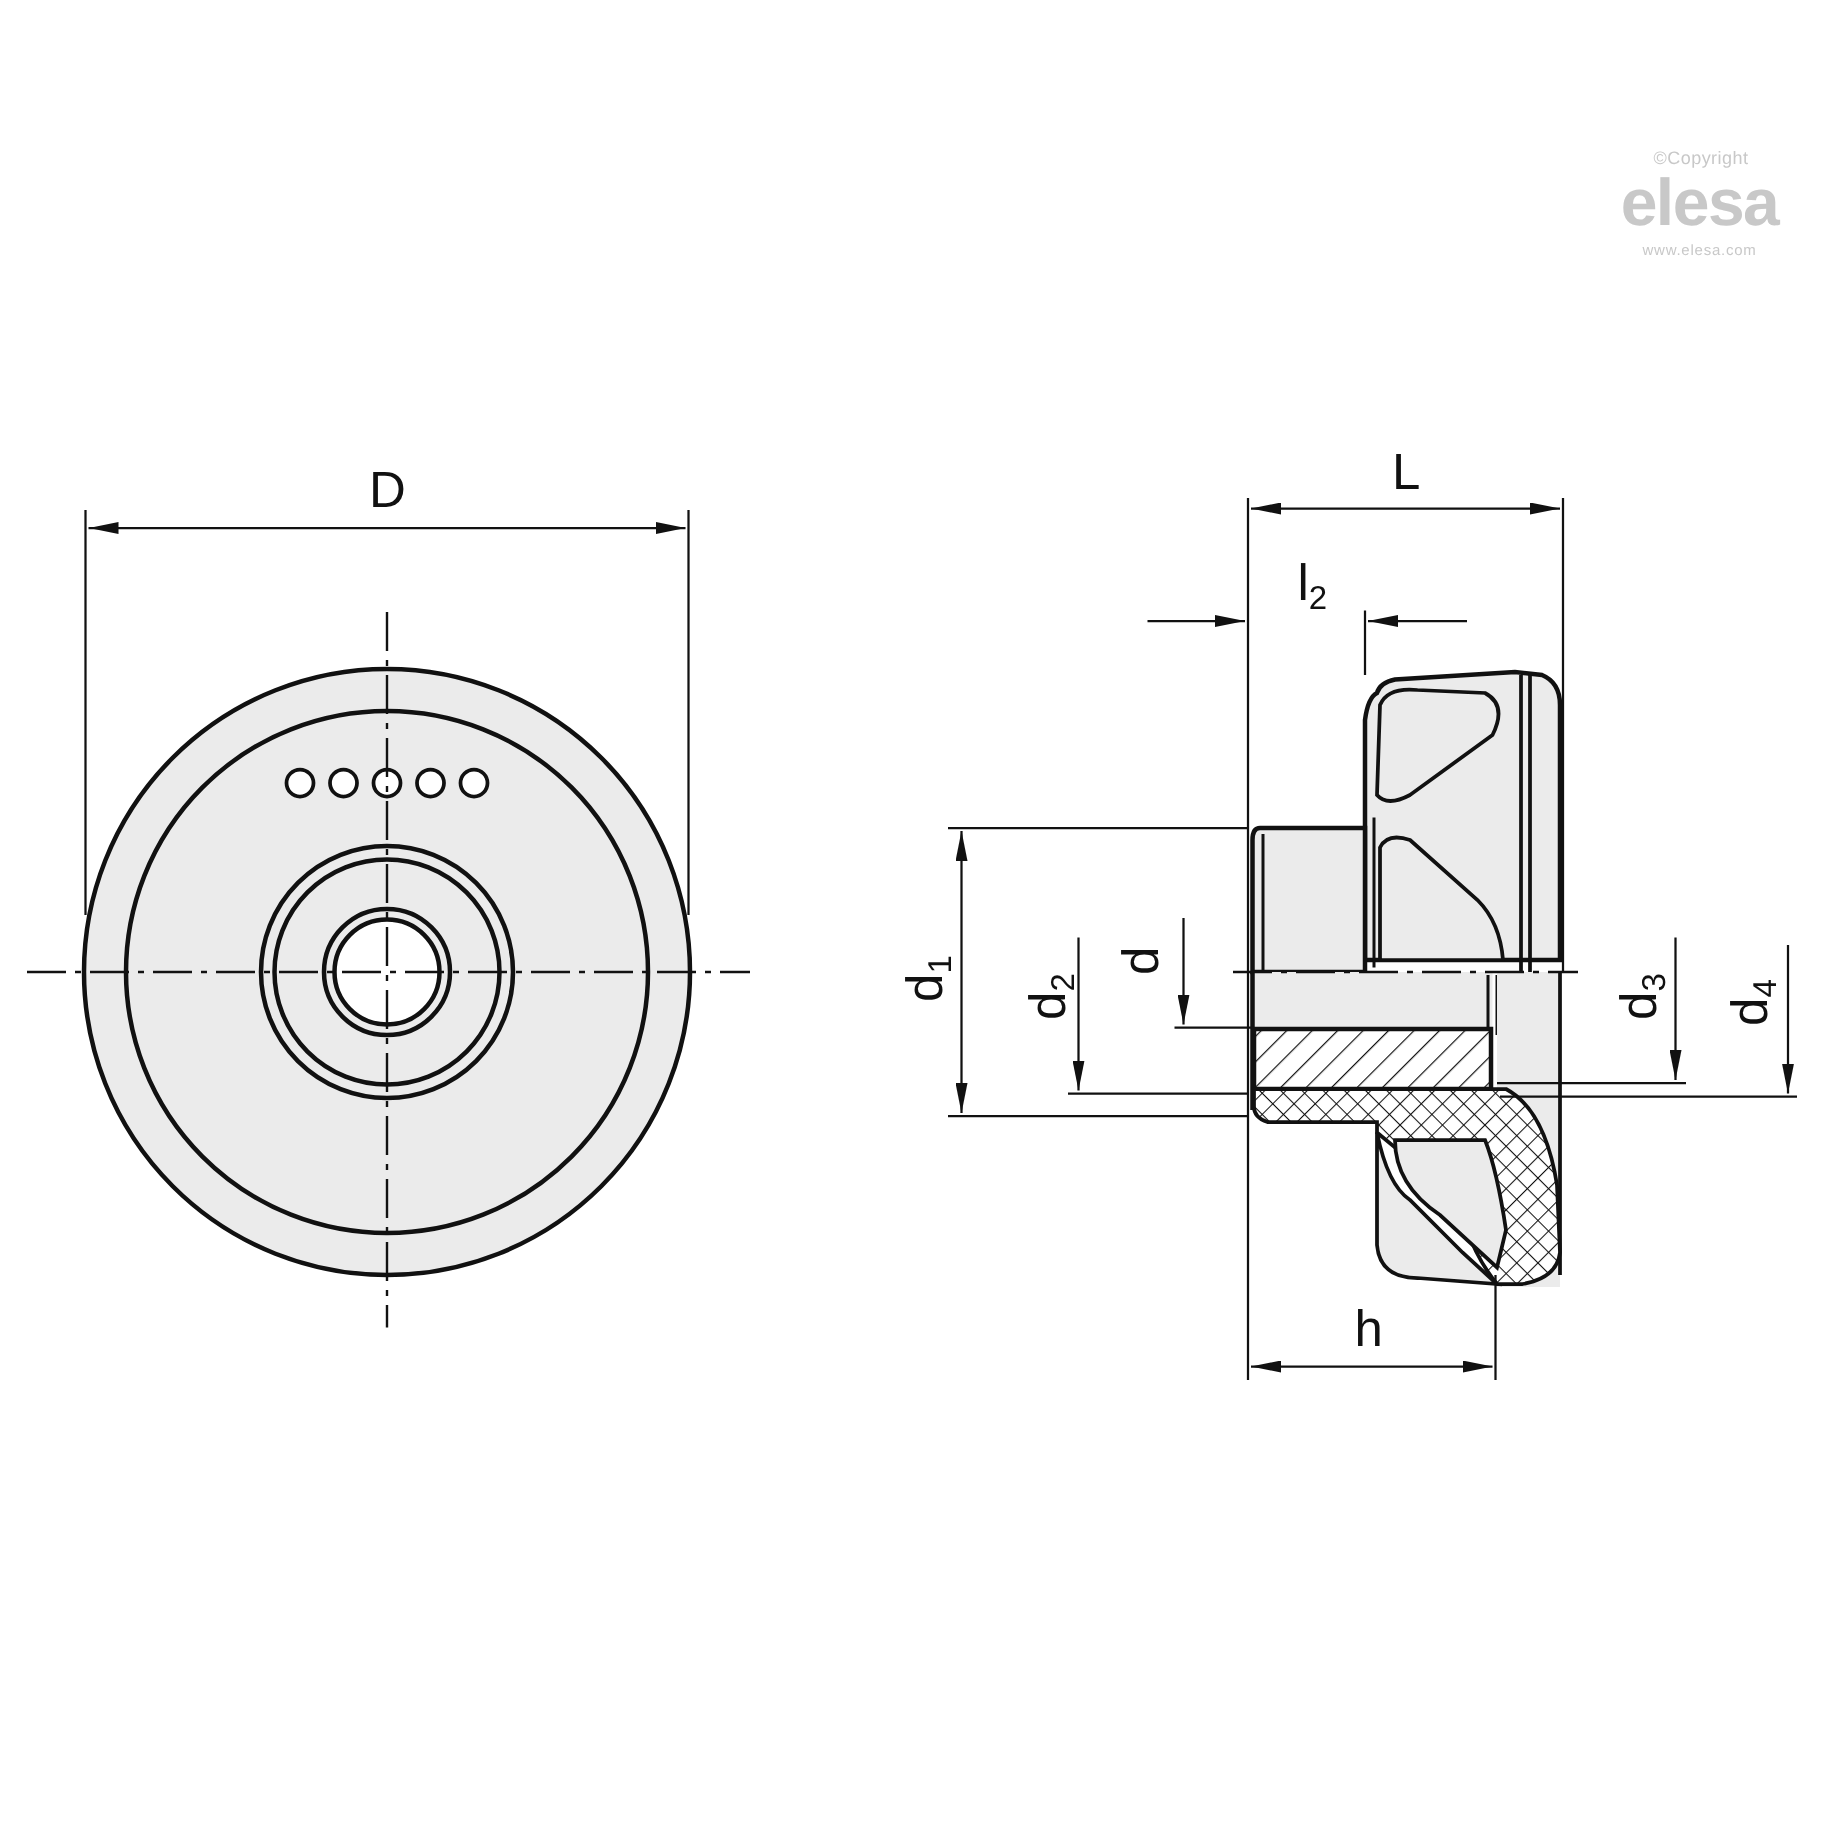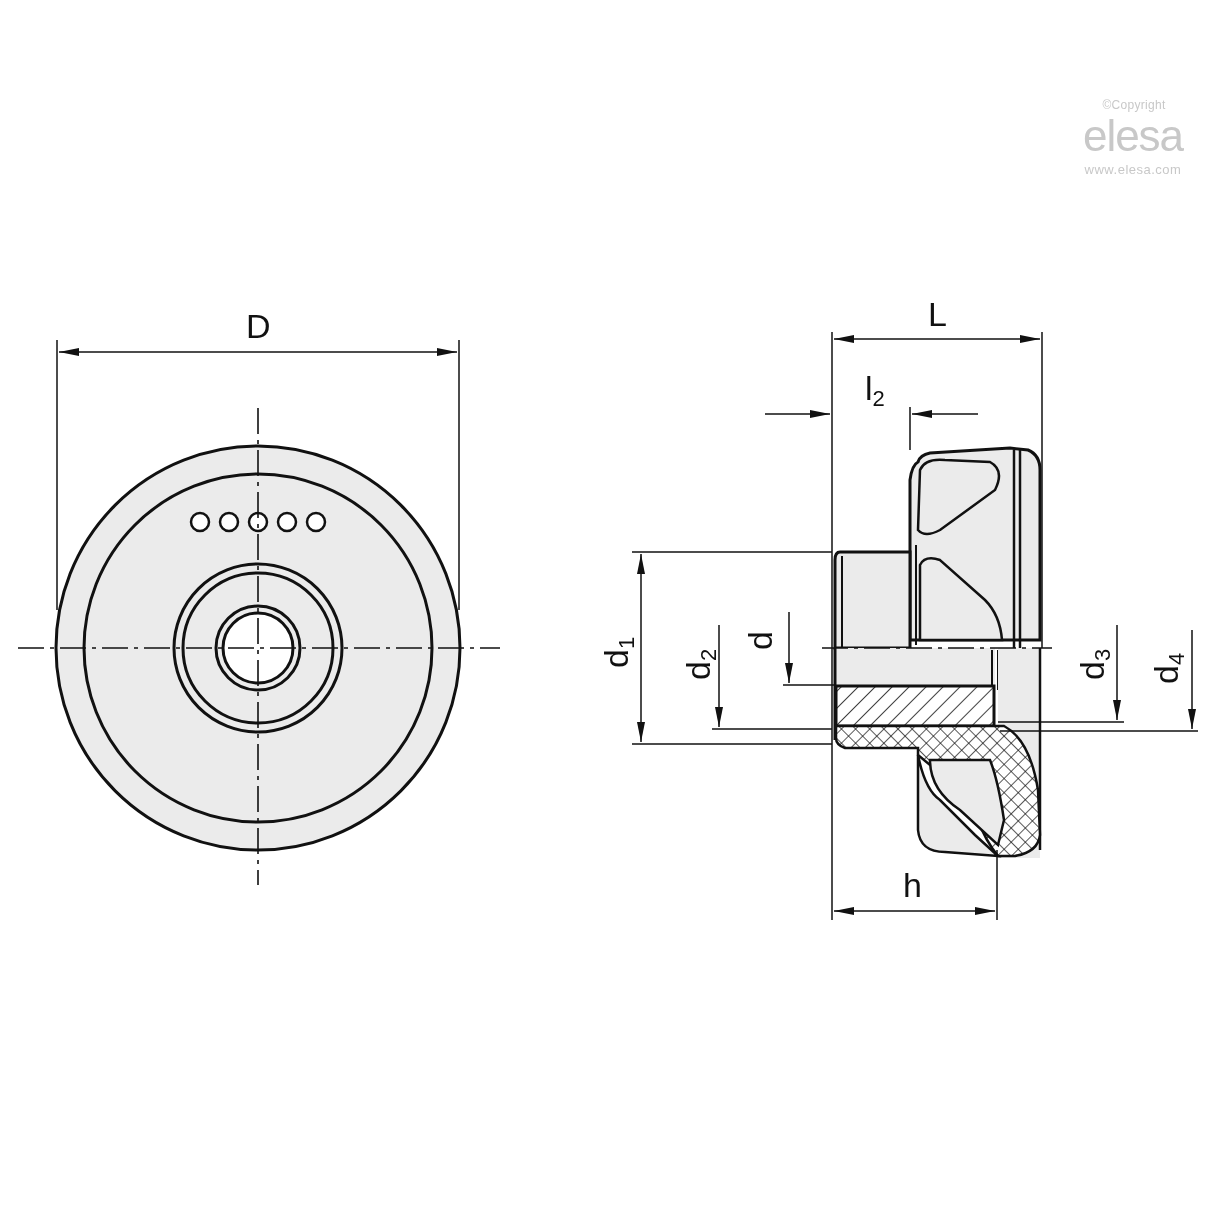--- a/index.html
+++ b/index.html
@@ -1,21 +1,21 @@
 <!DOCTYPE html>
 <html><head>
   <meta charset="utf-8">
   <style>
     html, body { margin: 0; padding: 0; background: #ffffff; }
     body { width: 1214px; height: 1214px; position: relative; overflow: hidden; font-family: "Liberation Sans", sans-serif; }
     #drawing { position: absolute; left: 0; top: 0; }
     .logo { position: absolute; left: 1058px; top: 98px; width: 150px; color: #c8c8c8; text-align: center; }
     .logo .copy { font-size: 12px; letter-spacing: 0.3px; margin-left: 2px; }
-    .logo .brand { font-size: 44px; font-weight: normal; line-height: 44px; letter-spacing: -1px; margin-top: 2px; }
-    .logo .url { font-size: 13px; letter-spacing: 0.5px; margin-top: 4px; }
+    .logo .brand { font-size: 44px; font-weight: bold; line-height: 44px; letter-spacing: -1px; margin-top: 2px; }
+    .logo .url { font-size: 10px; letter-spacing: 0.5px; margin-top: 4px; }
     .lbl { font-family: "Liberation Sans", sans-serif; font-size: 34px; fill: #111; }
     .sub { font-size: 22px; }
   </style>
 </head>
 <body>
 
 <div class="logo">
   <div class="copy">©Copyright</div>
   <div class="brand">elesa</div>
   <div class="url">www.elesa.com</div>

